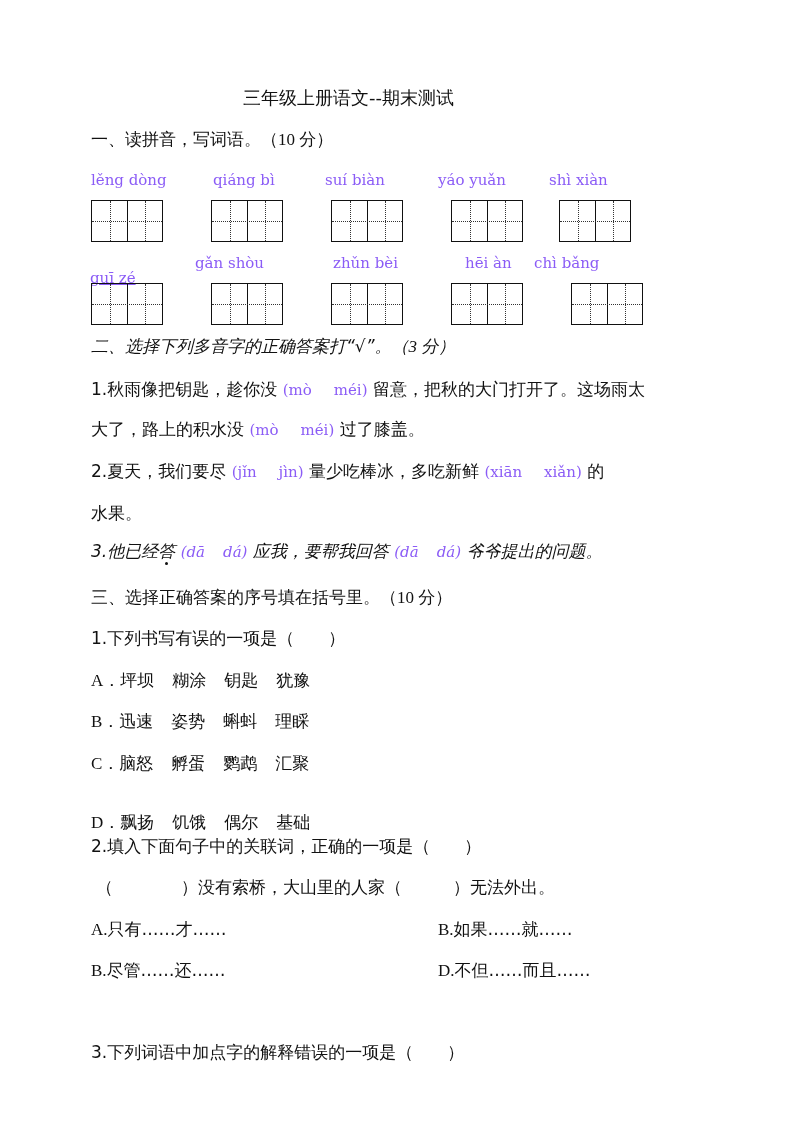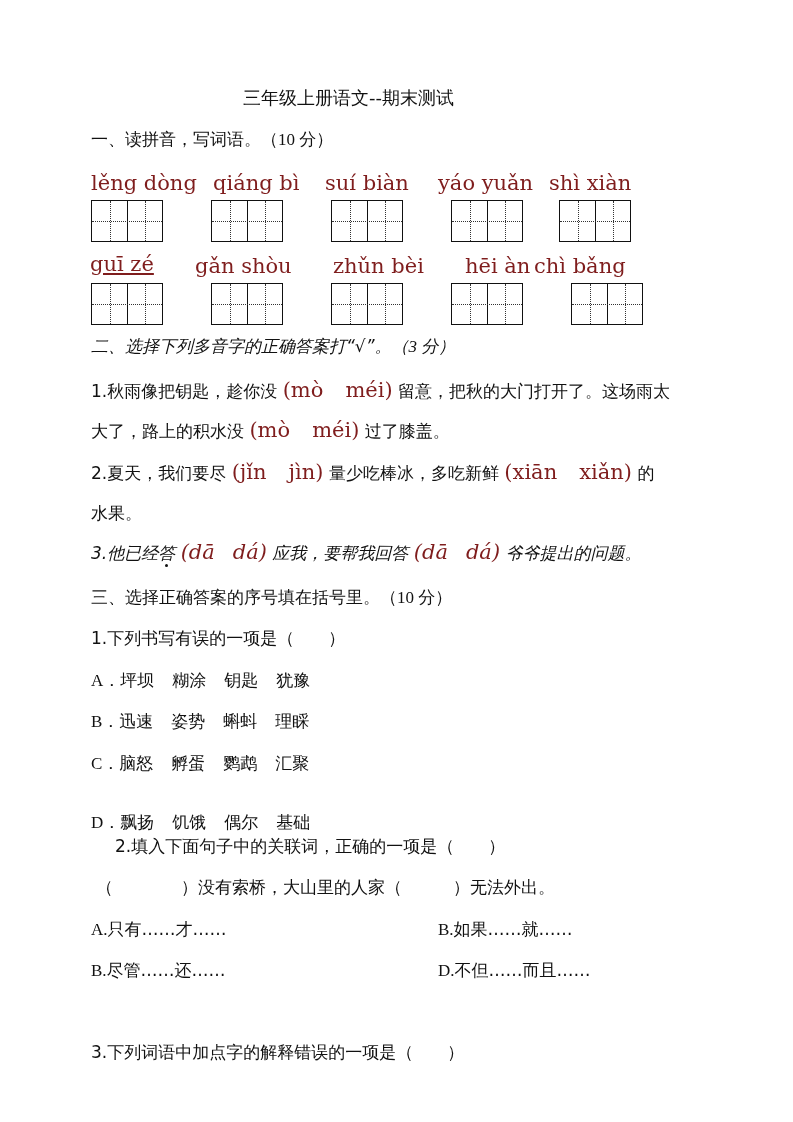--- a/index.html
+++ b/index.html
@@ -2,21 +2,21 @@
 <html><head>
 <meta charset="utf-8">
 <style>
   html, body { margin: 0; padding: 0; background: #ffffff; }
   body { width: 793px; height: 1122px; position: relative; overflow: hidden;
          font-family: "DejaVu Sans", "Liberation Sans", sans-serif; color: #111; }
   .abs { position: absolute; white-space: nowrap; }
   .title { top: 86px; left: 0; width: 697px; text-align: center; font-size: 18px; }
   .sec { font-size: 17px; left: 91px; }
   .line { font-size: 17px; left: 91px; }
-  .py { font-family: "DejaVu Serif", "Liberation Serif", serif; font-size: 21px; color: #7f1d1d; }
+  .py { font-family: "DejaVu Serif", "Liberation Serif", serif; font-size: 15px; color: #8b5cf6; }
   .serif { font-family: "Liberation Serif", "DejaVu Serif", serif; }
   .gap { display: inline-block; }
   .box { position: absolute; width: 72px; height: 42px; border: 1.5px solid #111; box-sizing: border-box; }
   .box .mid { position: absolute; left: 50%; top: 0; bottom: 0; border-left: 1.5px solid #111; }
   .box .hdot { position: absolute; left: 0; right: 0; top: 50%; border-top: 1px dotted #333; }
   .box .vdot1 { position: absolute; left: 25%; top: 0; bottom: 0; border-left: 1px dotted #333; }
   .box .vdot2 { position: absolute; left: 75%; top: 0; bottom: 0; border-left: 1px dotted #333; }
   .em { position: relative; }
   .em::after { content: ""; position: absolute; left: 50%; bottom: -4px; width: 3px; height: 3px; margin-left: -1.5px; border-radius: 50%; background: #111; }
 </style>
@@ -61,21 +61,21 @@
       <div class="vdot1"></div>
       <div class="vdot2"></div>
     </div>
   <div class="box" style="top:200px; left:559px;">
       <div class="mid"></div>
       <div class="hdot"></div>
       <div class="vdot1"></div>
       <div class="vdot2"></div>
     </div>
 
-  <div class="abs py" style="top:252px; left:90px;text-decoration:underline;">guī zé</div>
+  <div class="abs py" style="top:269px; left:90px;text-decoration:underline;">guī zé</div>
   <div class="abs py" style="top:254px; left:195px;">gǎn shòu</div>
   <div class="abs py" style="top:254px; left:333px;">zhǔn bèi</div>
   <div class="abs py" style="top:254px; left:465px;">hēi àn</div>
   <div class="abs py" style="top:254px; left:534px;">chì bǎng</div>
 
   <div class="box" style="top:283px; left:91px;">
       <div class="mid"></div>
       <div class="hdot"></div>
       <div class="vdot1"></div>
       <div class="vdot2"></div>
@@ -149,21 +149,21 @@
   <div class="abs line" style="top:710px;">
     <span class="serif">B．</span><span>迅速</span><span class="gap" style="width:18px;"></span><span>姿势</span><span class="gap" style="width:18px;"></span><span>蝌蚪</span><span class="gap" style="width:18px;"></span><span>理睬</span>
   </div>
   <div class="abs line" style="top:752px;">
     <span class="serif">C．</span><span>脑怒</span><span class="gap" style="width:18px;"></span><span>孵蛋</span><span class="gap" style="width:18px;"></span><span>鹦鹉</span><span class="gap" style="width:18px;"></span><span>汇聚</span>
   </div>
   <div class="abs line" style="top:811px;text-align:right;">
     <span class="serif">D．</span><span>飘扬</span><span class="gap" style="width:18px;"></span><span>饥饿</span><span class="gap" style="width:18px;"></span><span>偶尔</span><span class="gap" style="width:18px;"></span><span>基础</span>
   </div>
 
-  <div class="abs line" style="top:835px;margin-left:24px;">2.填入下面句子中的关联词，正确的一项是（　　）</div>
+  <div class="abs line" style="top:835px;">2.填入下面句子中的关联词，正确的一项是（　　）</div>
   <div class="abs line" style="top:876px; left:96px;">（　　　　）没有索桥，大山里的人家（　　　）无法外出。</div>
 
   <div class="abs line" style="top:918px;">
     <span class="serif">A.</span><span>只有……才……</span>
   </div>
   <div class="abs line" style="top:918px; left:438px;">
     <span class="serif">B.</span><span>如果……就……</span>
   </div>
   <div class="abs line" style="top:959px;">
     <span class="serif">B.</span><span>尽管……还……</span>

